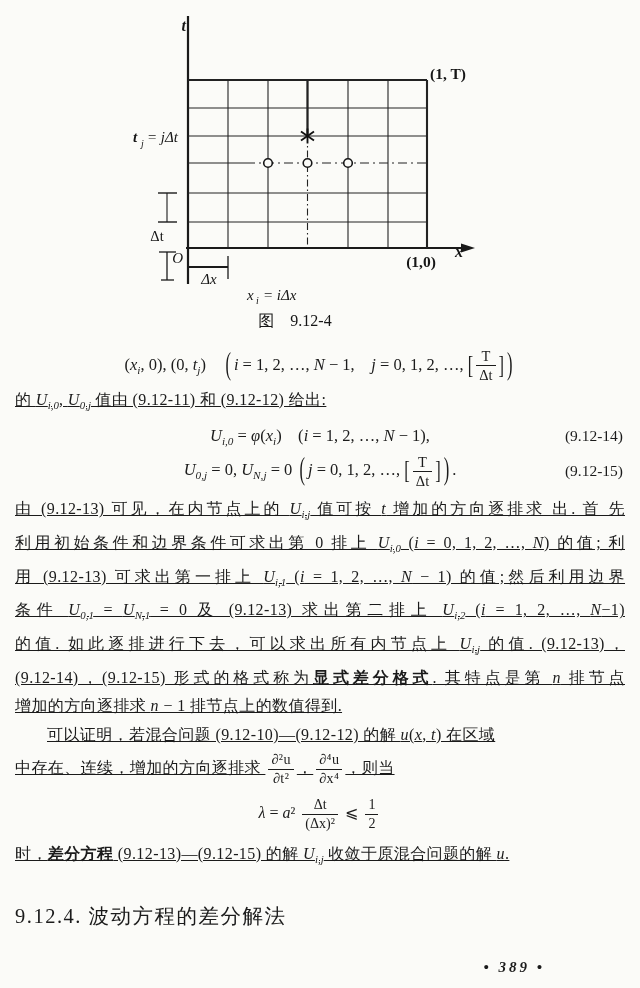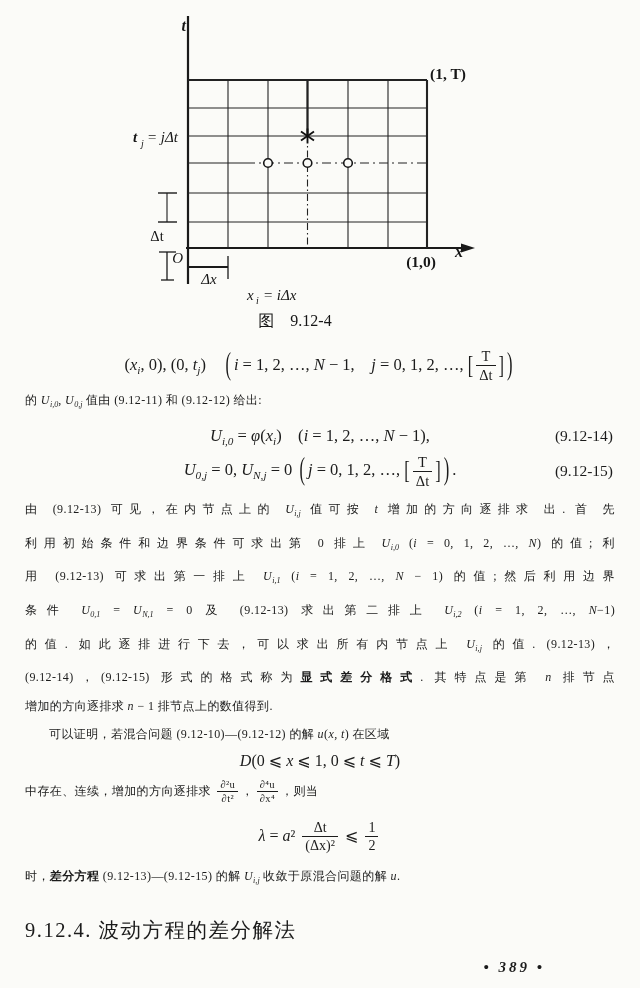--- a/index.html
+++ b/index.html
@@ -6,31 +6,32 @@
   body{
     width:640px;height:988px;
     background:#e8e8e4;
     font-family:"Liberation Serif","DejaVu Serif",serif;
     color:#1b1b1b;
   }
   .page{
     position:relative;width:640px;height:988px;
     background:#fbfbf8;overflow:hidden;
   }
-  .content{padding:0 25px;}
+  .content{padding:0 15px;}
   svg text{
     font-family:"Liberation Serif","DejaVu Serif",serif;
     fill:#161616;
   }
   .svgit{font-style:italic;}
   .svgb{font-weight:600;}
   
   .pline{
-    font-size:12px;line-height:28.4px;
+    font-size:16px;line-height:28.4px;
     letter-spacing:0.4px;
+    text-decoration:underline;
   }
   .just{text-align:justify;text-align-last:justify;}
   .indent{text-indent:2em;}
   .it{font-style:italic;}
   .b{font-weight:bold;}
   .sub{font-size:68%;vertical-align:-0.4em;letter-spacing:0;font-style:italic;}
   
   .frow{
     position:relative;text-align:center;
     font-size:16.5px;margin:6px 0;
@@ -47,21 +48,21 @@
     line-height:1.12;font-size:88%;margin:0 3px;
   }
   .frac .num{display:block;border-bottom:1.3px solid #1b1b1b;padding:0 3px 1px;}
   .frac .den{display:block;padding:1px 3px 0;}
   .big{display:inline-block;transform:scaleY(1.85);margin:0 3px;font-weight:300;}
   .tall{display:inline-block;transform:scaleY(1.55);font-weight:300;}
   .lambda-row{margin:10px 0 8px;}
   .deriv{line-height:38px;}
   .section-h{
     font-size:20.5px;font-weight:400;letter-spacing:1.5px;
-    margin:20px 0 0;
+    margin:29px 0 0;
   }
   .sub-h{
     font-size:16px;font-weight:bold;margin-top:13px;text-indent:2em;
     letter-spacing:1px;
   }
   .pageno{
     position:absolute;right:95px;bottom:12px;
     font-size:15px;font-weight:bold;letter-spacing:3px;font-style:italic;
   }
 </style>
@@ -171,21 +172,20 @@
       <div class="pline just"><span>利用初始条件和边界条件可求出第 0 排上 </span><span class="it">U</span><span class="sub">i,0</span><span> (</span><span class="it">i</span><span> = 0, 1, 2, …, </span><span class="it">N</span><span>) 的值; 利</span></div>
       <div class="pline just"><span>用 (9.12-13) 可求出第一排上 </span><span class="it">U</span><span class="sub">i,1</span><span> (</span><span class="it">i</span><span> = 1, 2, …, </span><span class="it">N</span><span> − 1) 的值;然后利用边界</span></div>
       <div class="pline just"><span>条件 </span><span class="it">U</span><span class="sub">0,1</span><span> = </span><span class="it">U</span><span class="sub">N,1</span><span> = 0 及 (9.12-13) 求出第二排上 </span><span class="it">U</span><span class="sub">i,2</span><span> (</span><span class="it">i</span><span> = 1, 2, …, </span><span class="it">N</span><span>−1)</span></div>
       <div class="pline just"><span>的值. 如此逐排进行下去，可以求出所有内节点上 </span><span class="it">U</span><span class="sub">i,j</span><span> 的值. (9.12-13)，</span></div>
       <div class="pline just"><span>(9.12-14)，(9.12-15) 形式的格式称为</span><span class="b">显式差分格式</span><span>. 其特点是第 </span><span class="it">n</span><span> 排节点</span></div>
       <div class="pline"><span>增加的方向逐排求 </span><span class="it">n</span><span> − 1 排节点上的数值得到.</span></div>
     </div>
 
     <div>
       <div class="pline indent"><span>可以证明，若混合问题 (9.12-10)—(9.12-12) 的解 </span><span class="it">u</span><span>(</span><span class="it">x</span><span>, </span><span class="it">t</span><span>) 在区域</span></div>
-      <div class="center-f"><span class="it">D</span><span>(0 ⩽ </span><span class="it">x</span><span> ⩽ 1, 0 ⩽ </span><span class="it">t</span><span> ⩽ </span><span class="it">T</span><span>)</span></div>
       <div class="pline deriv"><span>中存在、连续，增加的方向逐排求 </span><span class="frac"><span class="num">∂²u</span><span class="den">∂t²</span></span><span>，</span><span class="frac"><span class="num">∂⁴u</span><span class="den">∂x⁴</span></span><span>，则当</span></div>
       <div class="center-f lambda-row"><span class="it">λ</span><span> = </span><span class="it">a</span><span>² </span><span class="frac"><span class="num">Δt</span><span class="den">(Δx)²</span></span><span> ⩽ </span><span class="frac"><span class="num">1</span><span class="den">2</span></span></div>
       <div class="pline"><span>时，</span><span class="b">差分方程</span><span> (9.12-13)—(9.12-15) 的解 </span><span class="it">U</span><span class="sub">i,j</span><span> 收敛于原混合问题的解 </span><span class="it">u</span><span>.</span></div>
     </div>
 
     <div class="section-h">9.12.4. 波动方程的差分解法</div>
   </div>
 
   <div class="pageno">• 389 •</div>
 </div>

